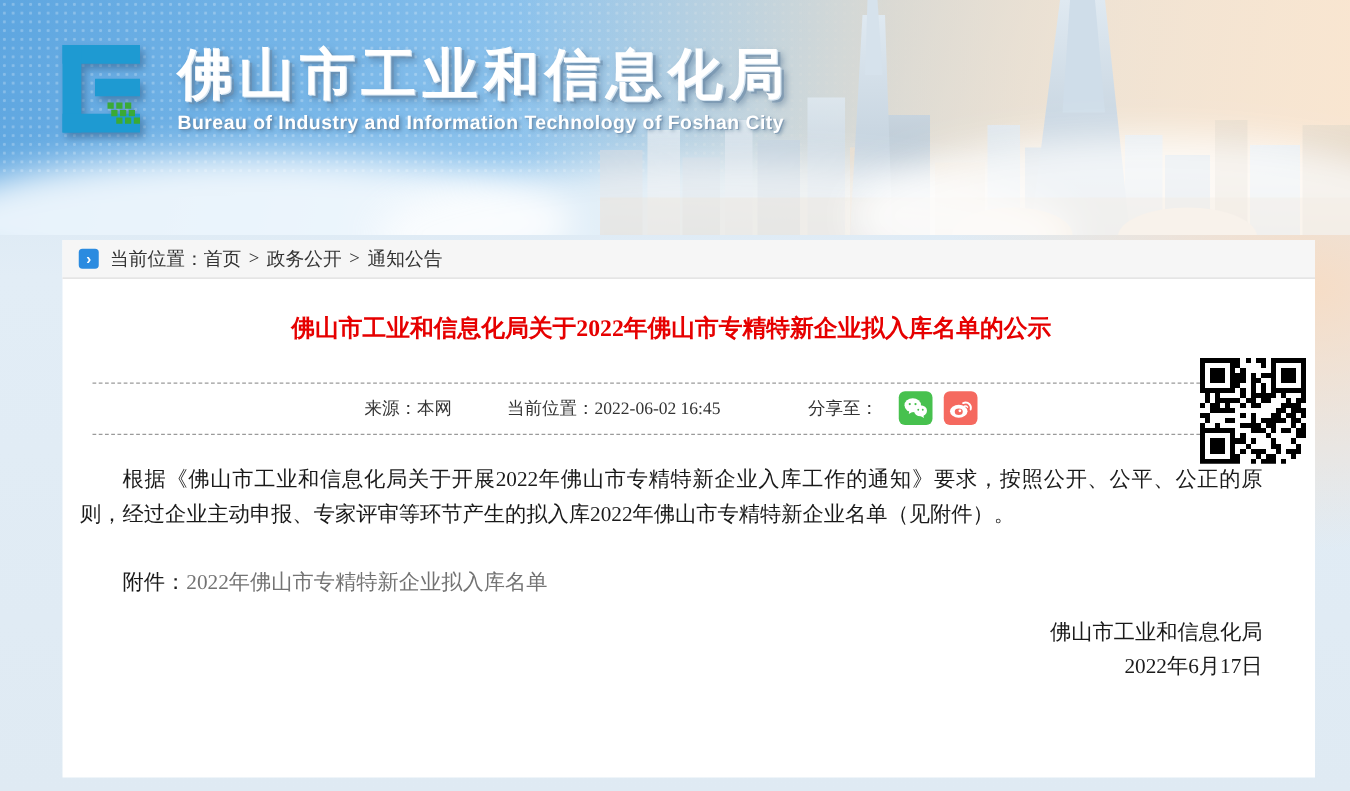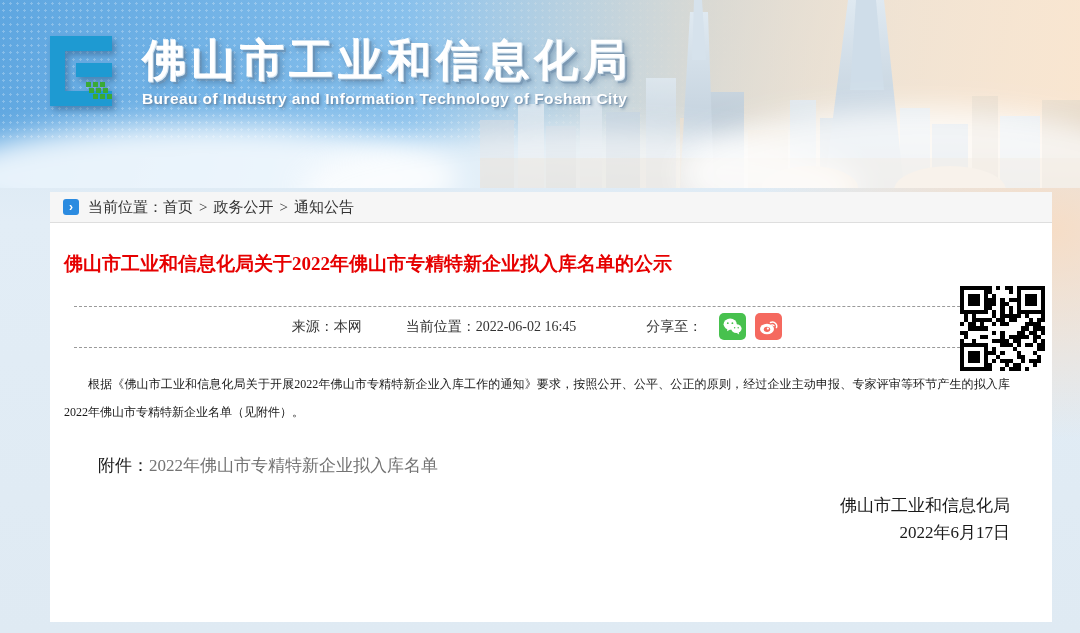--- a/index.html
+++ b/index.html
@@ -65,21 +65,21 @@
   .crumb-icon {
     width:16px; height:16px; background:#2b8be0; border-radius:3px; margin-right:9px;
     color:#fff; font-family:"Liberation Sans",sans-serif; font-weight:bold; font-size:12px;
     display:inline-flex; align-items:center; justify-content:center; line-height:1;
   }
   .breadcrumb-bar a { color:#333; text-decoration:none; }
   .crumb-sep { margin:0 6px; color:#333; }
 
   .article { position:relative; padding:0 42px 0 14px; }
   .article-title {
-    margin-top:29px; 
+    margin-top:29px; text-align:center;
     font-size:19px; font-weight:bold; color:#e60000; line-height:1.3;
   }
   .qr {
     position:absolute; top:34px; right:7px; width:85px; height:85px; background:#fff; z-index:3;
   }
   .dashed { border:none; border-top:1px dashed #9a9a9a; height:0; margin-left:10px; }
   .dashed.top { margin-top:29px; }
   .dashed.bottom { margin-top:0; }
 
   .meta {
@@ -92,21 +92,21 @@
   .share-btns { display:flex; margin-left:8px; }
   .sicon {
     width:27px; height:27px; border-radius:5px; margin-left:9px;
     display:inline-flex; align-items:center; justify-content:center; cursor:pointer;
   }
   .sicon.wechat { background:#47c14e; }
   .sicon.weibo  { background:#f5695f; }
 
   .article-body { margin-top:22px; }
   .article-body p {
-    font-size:12px; line-height:28px; color:#1a1a1a; text-indent:2em; text-align:justify;
+    font-size:17px; line-height:28px; color:#1a1a1a; text-indent:2em; text-align:justify;
   }
   .attachment { margin-top:26px; font-size:17px; line-height:28px; text-indent:2em; color:#1a1a1a; }
   .attachment a { color:#737373; text-decoration:none; }
   .signature { margin-top:12px; text-align:right; font-size:17px; line-height:27px; color:#1a1a1a; }
 </style>
 </head>
 <body>
 
 <header class="banner">
   <div class="dots"></div>

